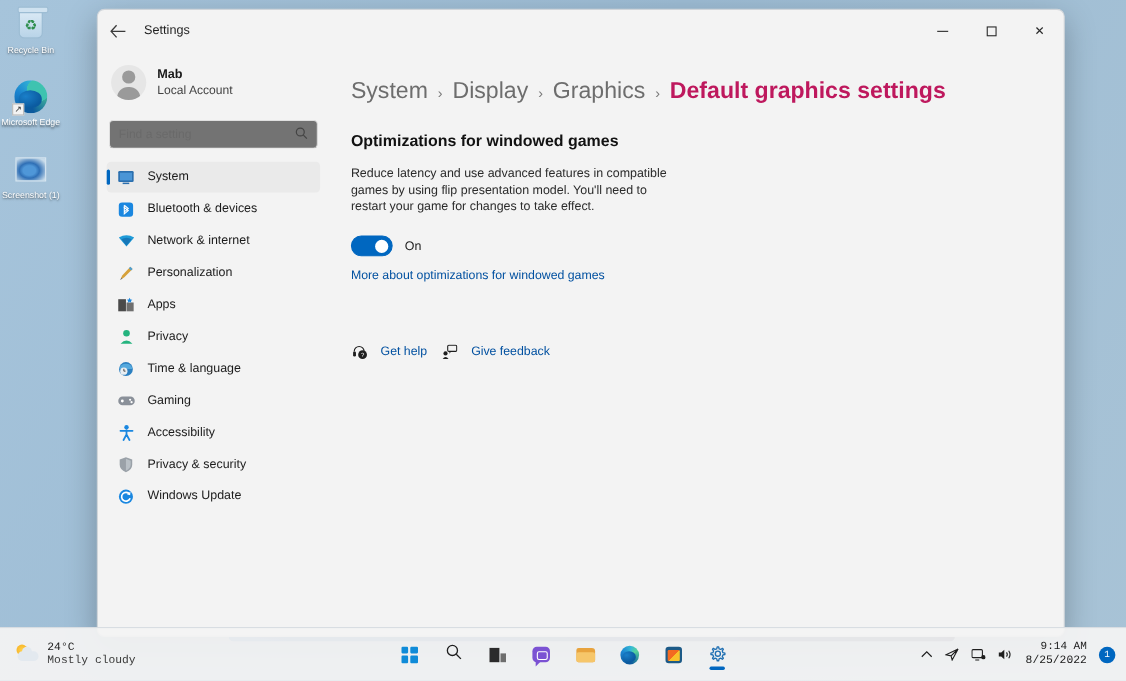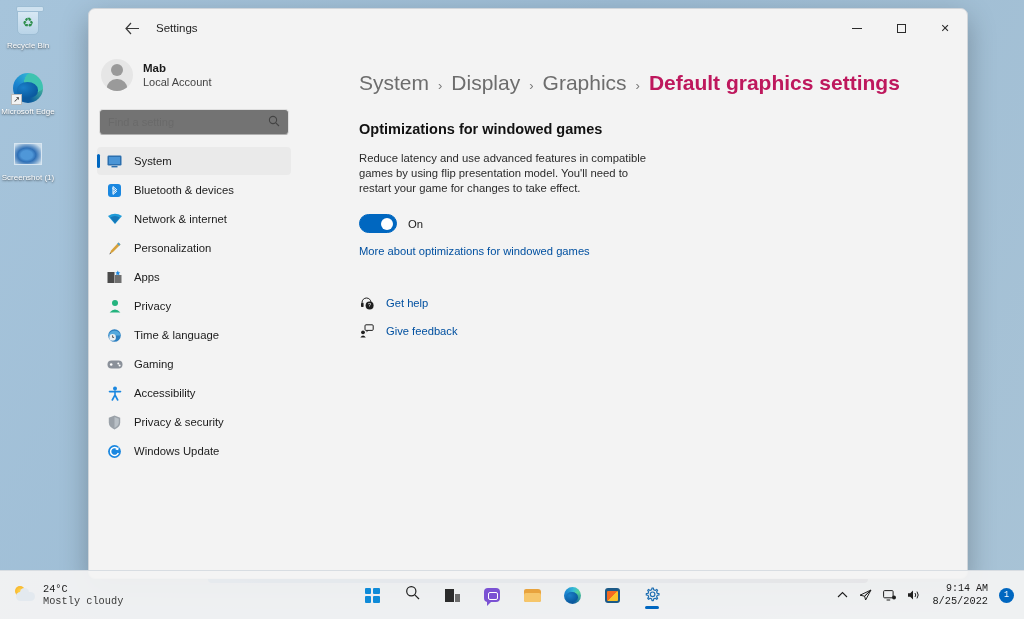--- a/index.html
+++ b/index.html
@@ -65,35 +65,35 @@
   }
   
   #bg-window {
     position: absolute; left: 208px; top: 571px; width: 660px; height: 12px;
     background: linear-gradient(90deg,#1667b8 0%,#0d4f99 25%,#12347a 55%,#0b1f55 80%,#06123a 100%);
     z-index: 2; border-radius: 0 0 4px 4px;
   }
 
   #titlebar {
     height: 38px; display: flex; align-items: center;
-    padding-left: 29px; position: relative;
+    padding-left: 4px; position: relative;
   }
   #back-button {
     width: 28px; height: 26px; border-radius: 4px; display:flex;
     align-items:center; justify-content:center; color:#3a3a3a; font-size:14px;
     cursor: pointer;
   }
   #win-title { font-size: 11.5px; color: #1f1f1f; margin-left: 10px; }
   #win-controls { position:absolute; right:0; top:0; display:flex; height:38px; }
   .wc { width: 44px; height: 38px; display:flex; align-items:center;
     justify-content:center; color:#2b2b2b; font-size: 11px; cursor:pointer; }
   .wc .minus { width:10px; height:1px; background:#2b2b2b; }
   .wc .square { width:9px; height:9px; border:1px solid #2b2b2b; }
 
-  #win-body { display: flex; height: calc(571px - 38px); gap: 40px; }
+  #win-body { display: flex; height: calc(571px - 38px); }
 
   
   #sidebar { width: 212px; flex: 0 0 212px; padding: 0 10px 0 8px; }
   #account-card {
     display:flex; align-items:center; gap:10px; padding: 8px 6px 8px 4px;
     border-radius: 5px; cursor: pointer; margin-top: 4px;
   }
   #avatar { width: 32px; height: 32px; border-radius: 50%; background:#e6e6e6;
     position: relative; overflow:hidden; flex:0 0 32px; }
   #avatar:before { content:""; position:absolute; left:50%; top:5px; transform:translateX(-50%);
@@ -145,21 +145,21 @@
     width: 38px; height: 19px; border-radius: 10px; background:#0067c0;
     border:1px solid #0067c0; position:relative; cursor:pointer;
   }
   #toggle .knob { position:absolute; right: 3px; top: 50%; transform: translateY(-50%);
     width: 12px; height: 12px; border-radius:50%; background:#fff; }
   #toggle-label { font-size: 11.3px; color:#1b1b1b; }
 
   .link { font-size: 11.2px; color:#0050a0; cursor:pointer; }
   #more-link { display:inline-block; margin-top: 12px; }
 
-  #help-section { margin-top: 36px; display:flex; flex-direction:column; gap: 13px; }
+  #help-section { margin-top: 53px; display:flex; flex-direction:row; gap: 13px; }
   .help-row { display:flex; align-items:center; gap: 12px; }
   .help-icon { width: 15px; height: 15px; color:#1f1f1f; display:flex;
     align-items:center; justify-content:center; }
 
   
   #taskbar {
     position:absolute; left:0; bottom:0; width:1024px; height:49px;
     background: rgba(243,243,243,.94); border-top:1px solid #d8dde2;
     display:flex; align-items:center; z-index: 5; font-family: Liberation Mono, monospace;
   }

